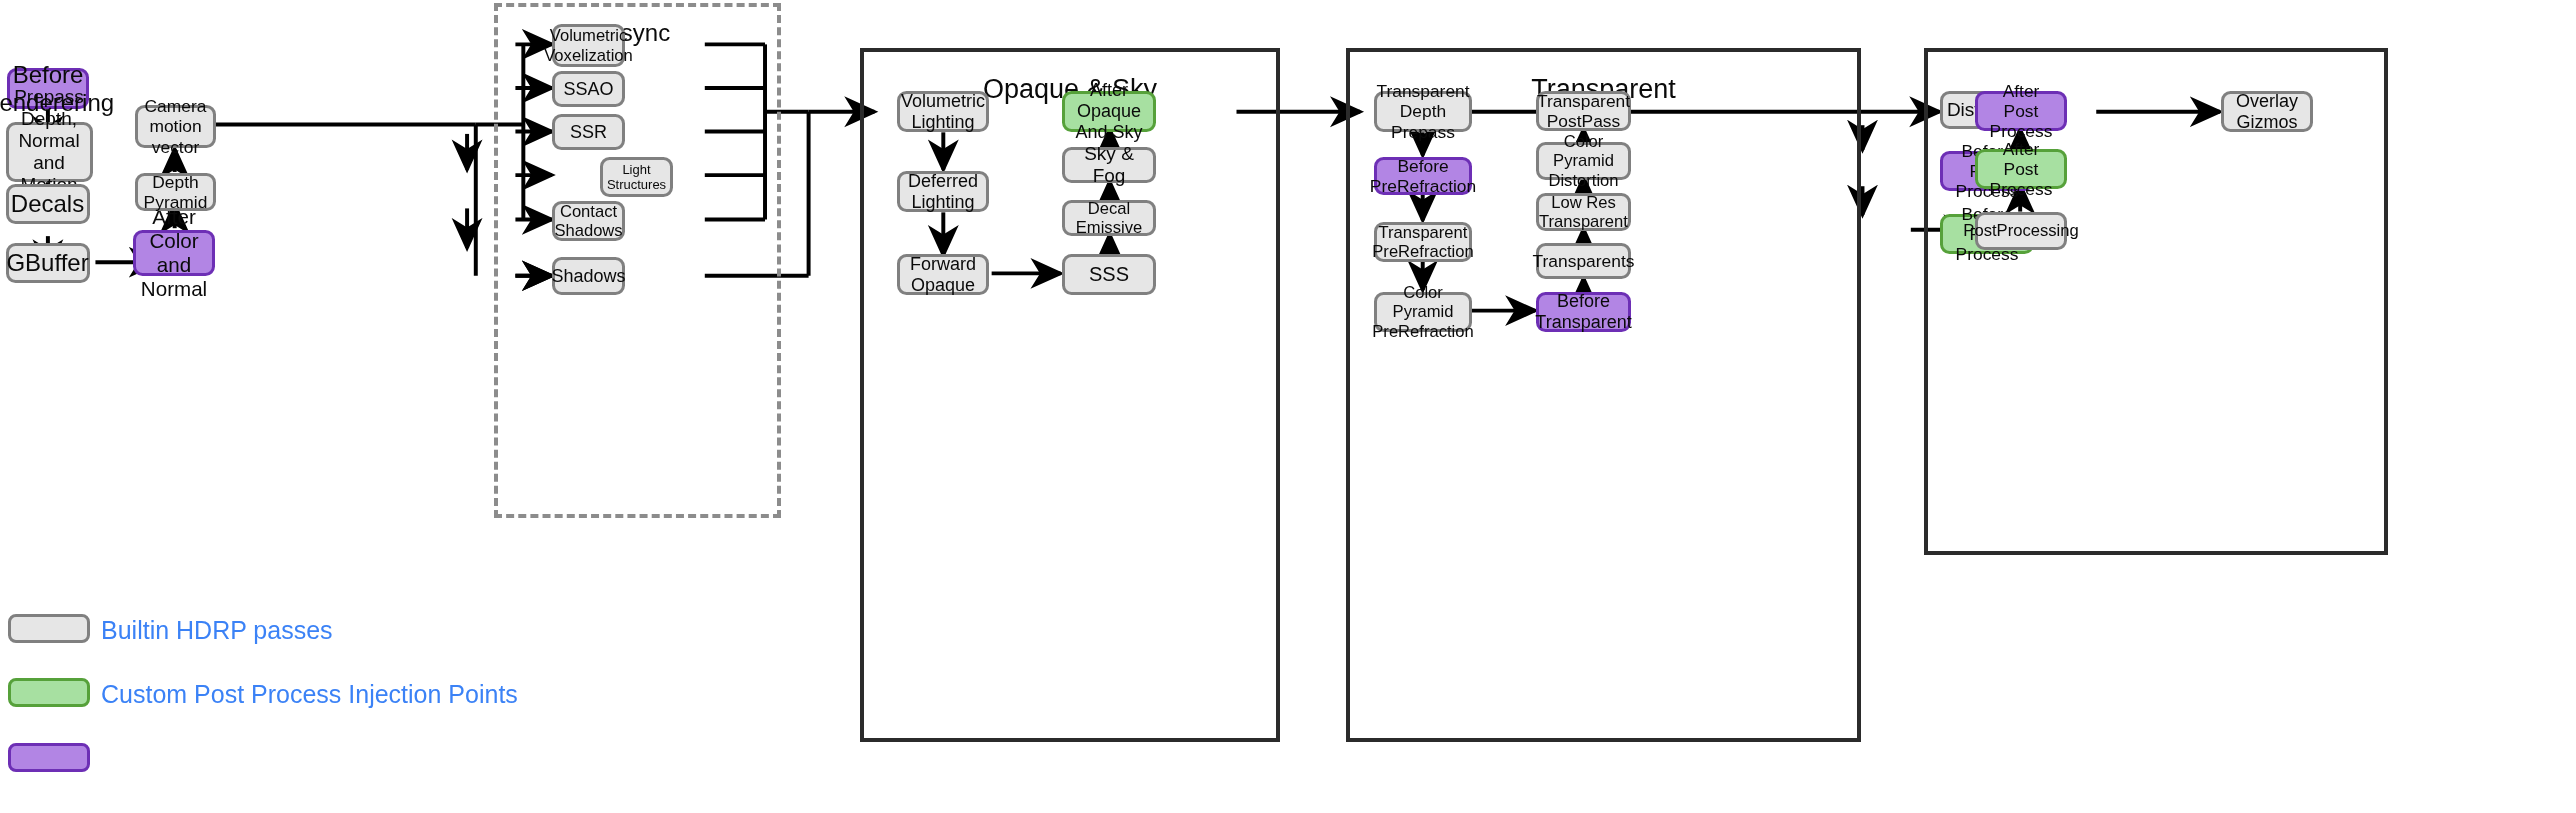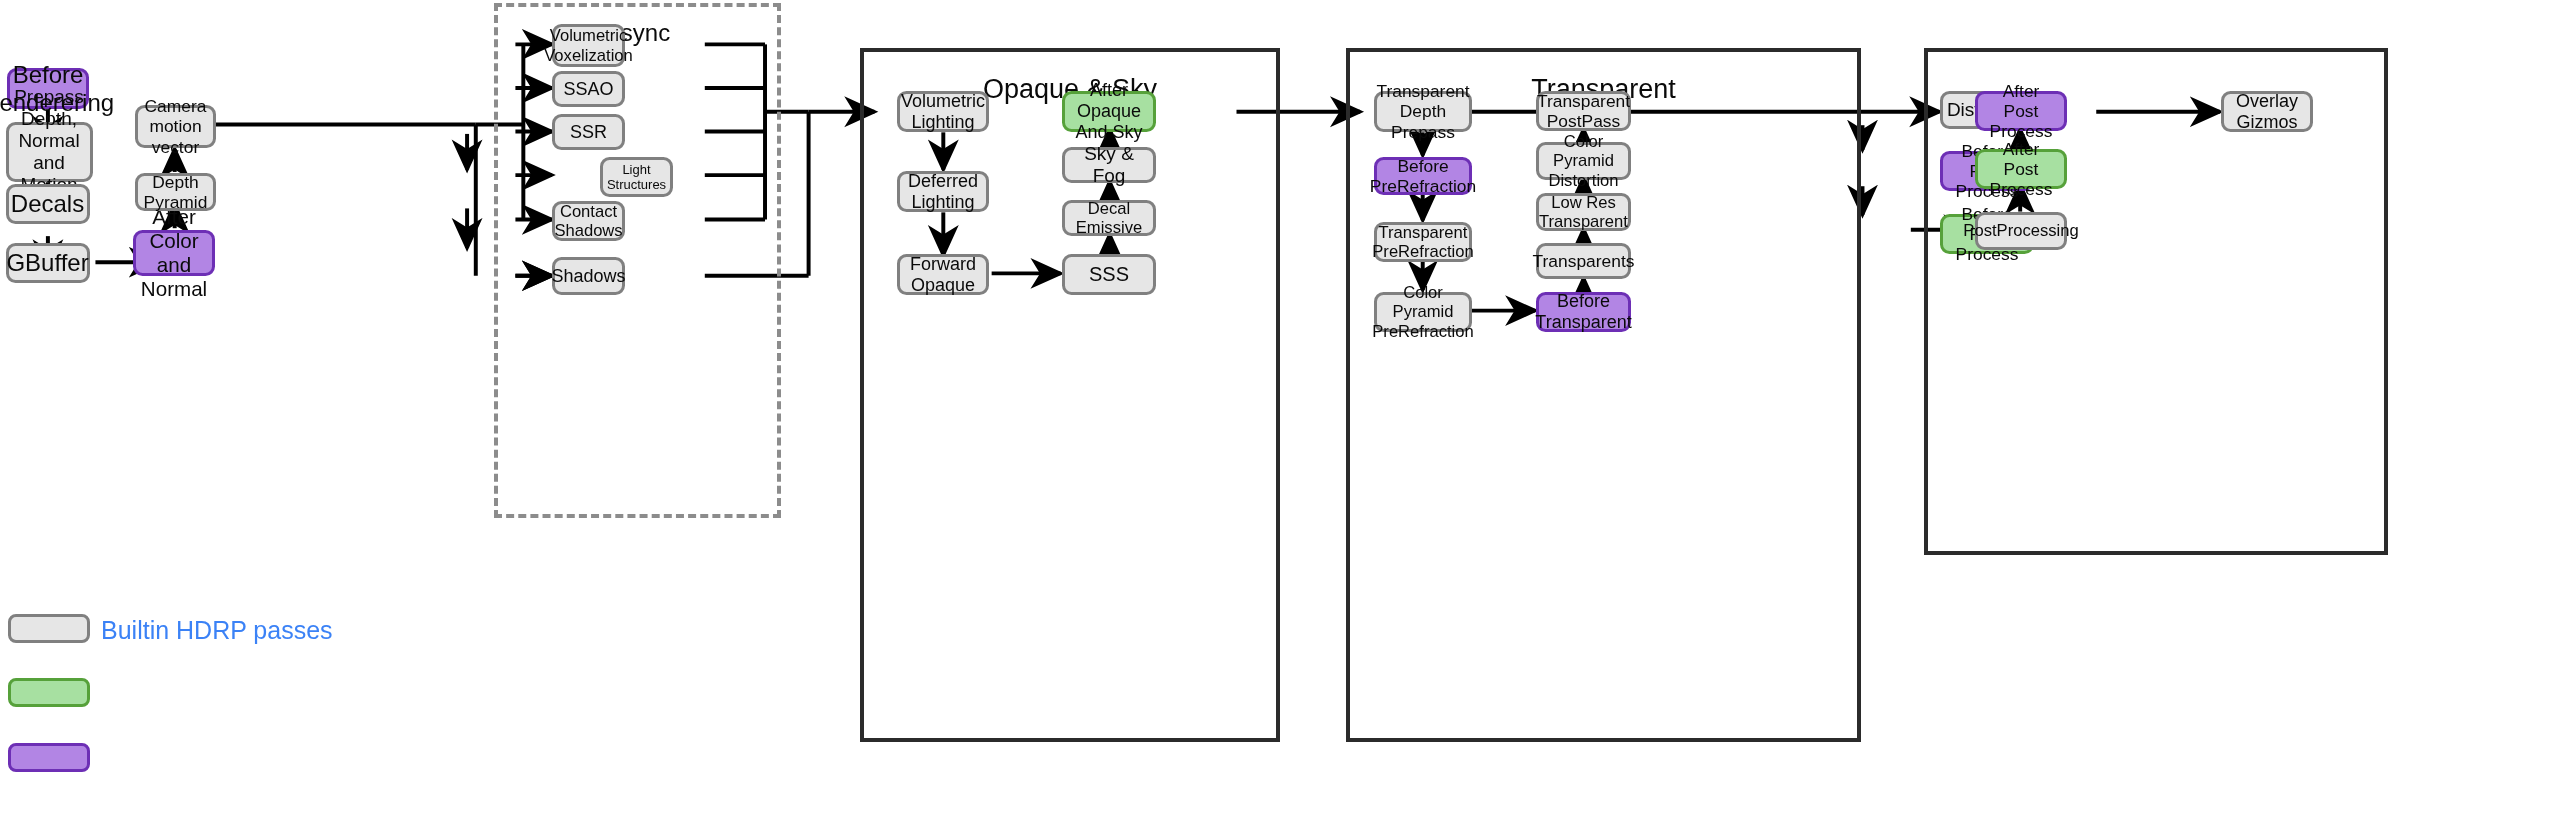--- a/index.html
+++ b/index.html
@@ -275,17 +275,18 @@
   <div class="node custompass" style="left:1975px; top:91px; width:92px; height:40px; font-size:17.4px;">After Post
 Process</div>
 
   <div class="node builtin" style="left:2221px; top:91px; width:92px; height:41px; font-size:18px;">Overlay
 Gizmos</div>
 
   <div class="legend-swatch" style="left:8px; top:614px; width:82px; height:28.5px; background:#e6e6e6; border:3.2px solid #808080;"></div>
   <div class="legend-label" style="left:101px; top:616px;">Builtin HDRP passes</div>
 
   <div class="legend-swatch" style="left:8px; top:678px; width:82px; height:28.5px; background:#a7e0a1; border:3.2px solid #56a13a;"></div>
+  <div class="legend-label" style="left:101px; top:680px;">Custom Post Process Injection Points</div>
 
   <div class="legend-swatch" style="left:8px; top:743px; width:82px; height:28.5px; background:#b285e4; border:3.2px solid #6d2fb5;"></div>
 
 </div>
 
 
 </body></html>

